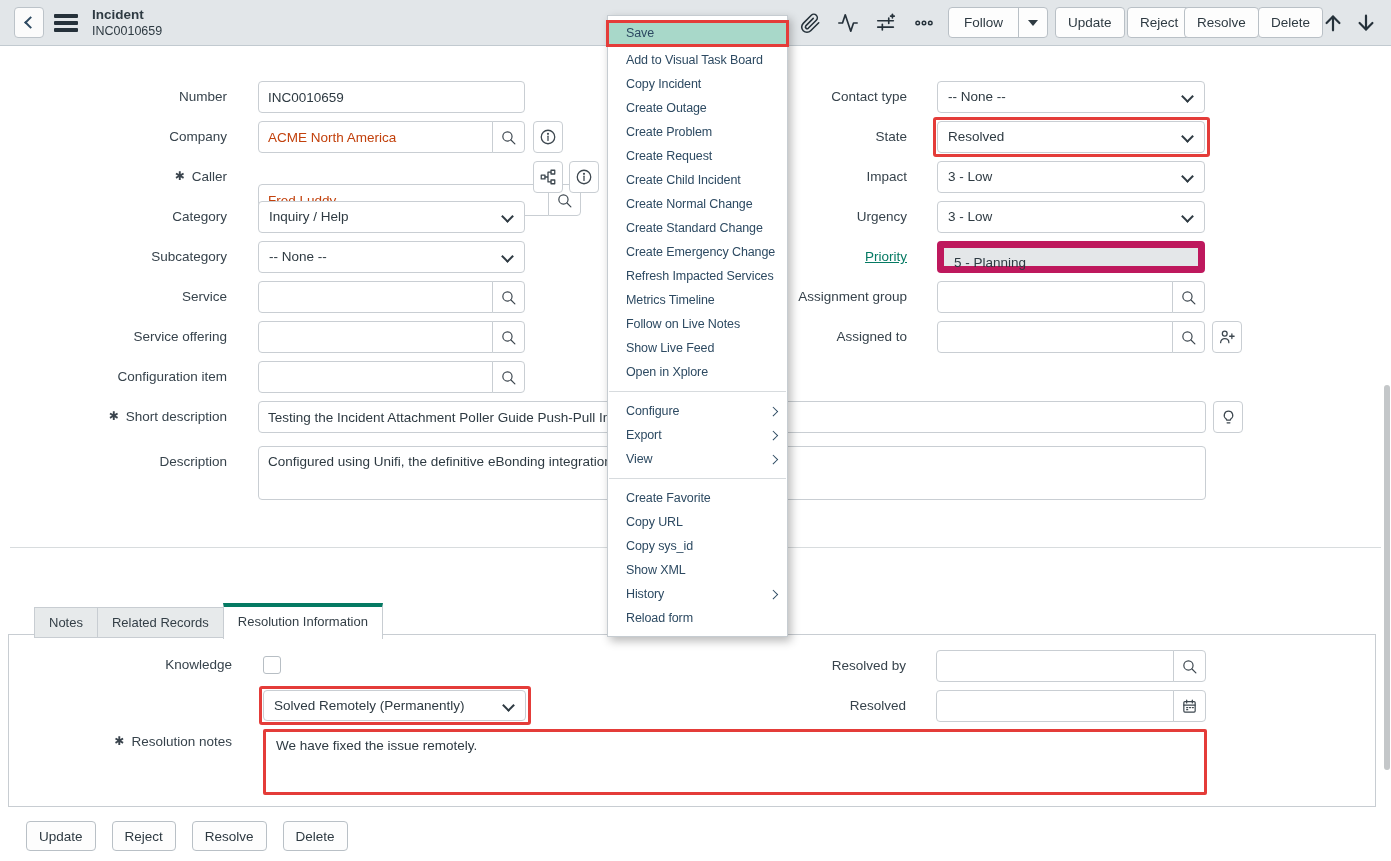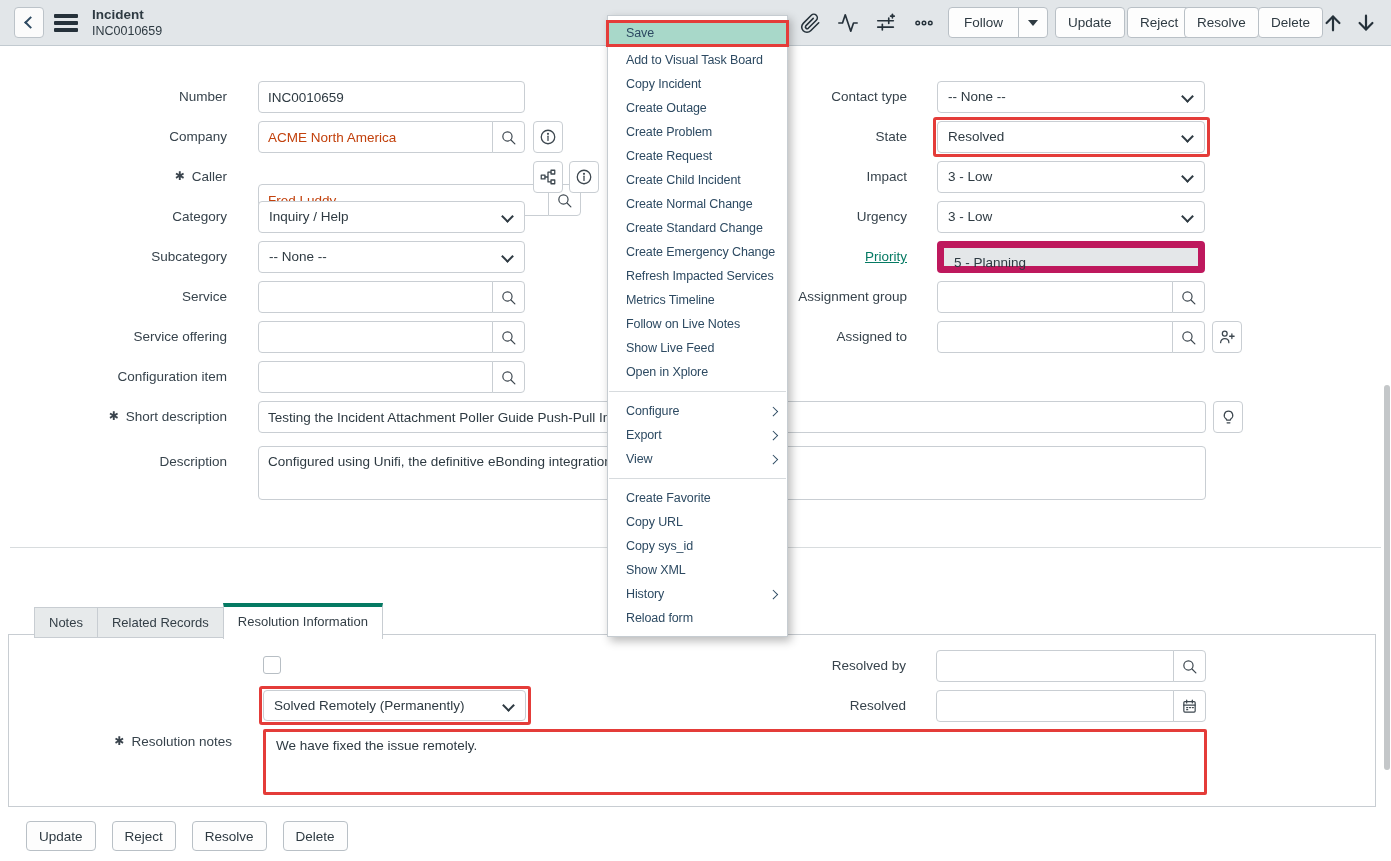--- a/index.html
+++ b/index.html
@@ -364,20 +364,21 @@
   <div class="mi">Reload form</div>
 </div>
 
 <div class="tabs">
   <div class="tab">Notes</div>
   <div class="tab">Related Records</div>
   <div class="tab active">Resolution Information</div>
 </div>
 
 <div class="panel">
+  <div class="lbl" style="left:0;top:14px;width:223px;height:32px;">Knowledge</div>
   <div class="checkbox" style="left:254px;top:21px;"></div>
 
   <div class="lbl" style="left:600px;top:15px;width:297px;">Resolved by</div>
   <div class="combo" style="left:927px;top:15px;width:270px;">
     <input value="" style="">
     <button class="seg">
       <svg class="fico" width="17" height="17" viewBox="0 0 24 24">
           <circle cx="10.5" cy="10.5" r="6.5"></circle>
           <line x1="15.5" y1="15.5" x2="21" y2="21"></line>
         </svg>

